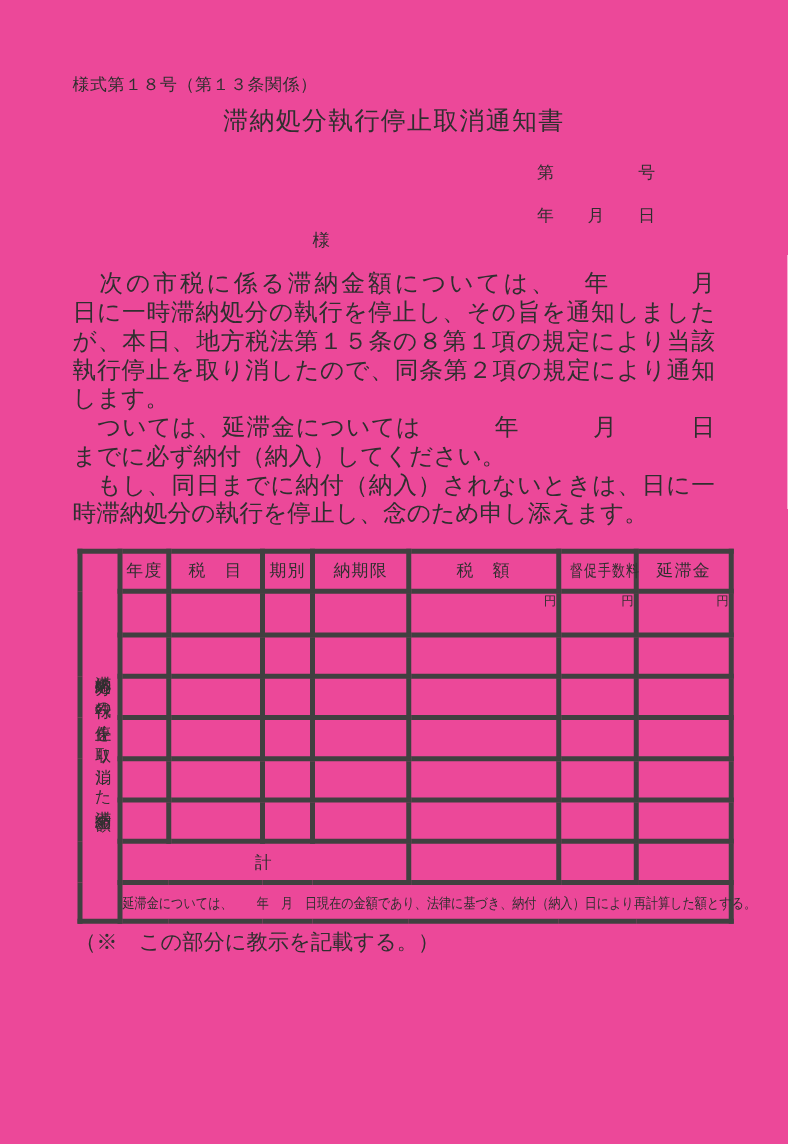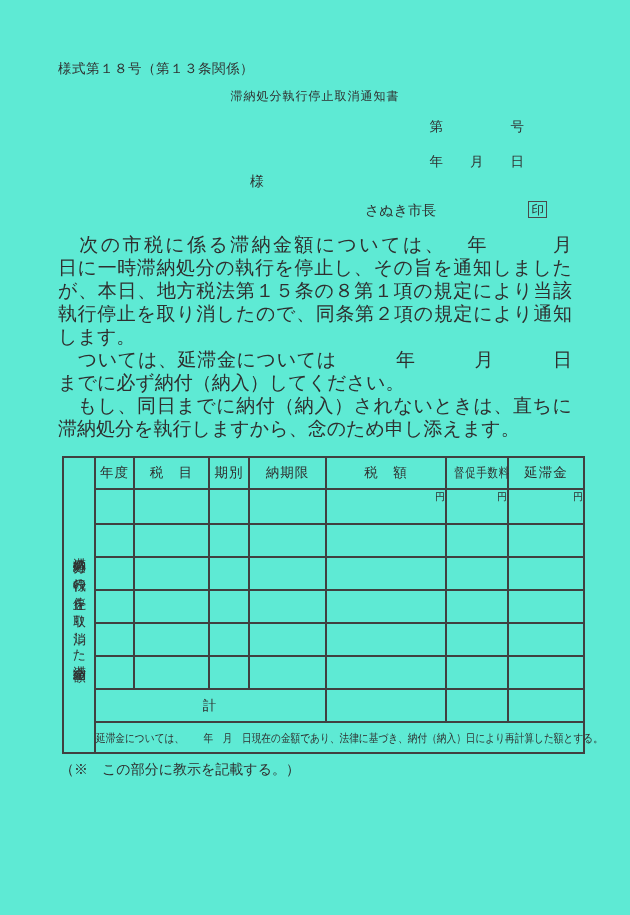--- a/index.html
+++ b/index.html
@@ -6,37 +6,37 @@
   html, body { background: #fff; }
   body {
     width: 630px; height: 915px;
     font-family: "DejaVu Serif", "Liberation Serif", serif;
     color: #2f2f2f;
   }
   .page {
     position: relative;
     width: 630px; height: 915px;
     padding: 60px 58px 12px 58px;
-    background: #5eead4;
+    background: #ec4899;
     overflow: hidden;
   }
   .form-number {
     font-size: 13.5px;
     line-height: 17px;
     letter-spacing: 0.5px;
   }
   .doc-title {
     margin-top: 9px;
     text-align: center;
-    font-size: 12px;
+    font-size: 20px;
     line-height: 21px;
     letter-spacing: 1px;
   }
   .doc-meta {
-    margin-top: 8px;
+    margin-top: 20px;
     text-align: right;
     padding-right: 48px;
     font-size: 13.5px;
     line-height: 23px;
   }
   .recipient-line {
     padding-left: 192px;
     font-size: 14px;
     line-height: 17px;
   }
@@ -67,21 +67,21 @@
 
   table.main-table {
     margin-top: 16px;
     margin-left: 4px;
     border-collapse: collapse;
     table-layout: fixed;
     width: 521px;
     font-size: 13.5px;
   }
   table.main-table td, table.main-table th {
-    border: 2px solid #404040;
+    border: 4px solid #404040;
     font-weight: normal;
     padding: 0;
     margin-top: 32px;
   }
   tr.hdr-row { height: 32px; }
   tr.hdr-row th { text-align: center; letter-spacing: 1px; }
   tr.unit-row { height: 35px; }
   tr.data-row { height: 33px; }
   tr.total-row { height: 33px; }
   tr.note-row { height: 31px; }
@@ -116,47 +116,43 @@
   .note-text {
     display: inline-block;
     transform: scaleX(0.84);
     transform-origin: 0 50%;
     white-space: nowrap;
     font-size: 11.5px;
   }
   .footnote {
     margin-top: 7px;
     margin-left: 2px;
-    font-size: 14px;
+    font-size: 17px;
     line-height: 17px;
   }
 </style>
 </head>
 <body>
 
 <div class="page">
 
   <div class="form-number">様式第１８号（第１３条関係）</div>
 
   <div class="doc-title">滞納処分執行停止取消通知書</div>
 
   <div class="doc-meta">第　　　　　号</div>
   <div class="doc-meta" style="margin-top:12px;">年　　月　　日</div>
 
   <div class="recipient-line">様</div>
 
-  <div class="sender-line">
-    <span>さぬき市長</span>
-    <span class="seal-box">印</span>
-  </div>
 
   <div class="body-text">
     <p>　次の市税に係る滞納金額については、　年　　　月　　　日に一時滞納処分の執行を停止し、その旨を通知しましたが、本日、地方税法第１５条の８第１項の規定により当該執行停止を取り消したので、同条第２項の規定により通知します。</p>
     <p>　ついては、延滞金については　　　年　　　月　　　日までに必ず納付（納入）してください。</p>
-    <p>　もし、同日までに納付（納入）されないときは、直ちに滞納処分を執行しますから、念のため申し添えます。</p>
+    <p>　もし、同日までに納付（納入）されないときは、日に一時滞納処分の執行を停止し、念のため申し添えます。</p>
   </div>
 
   <table class="main-table">
     <colgroup>
       <col style="width:32px">
         <col style="width:39px">
         <col style="width:75px">
         <col style="width:40px">
       <col style="width:77px">
         <col style="width:120px">

